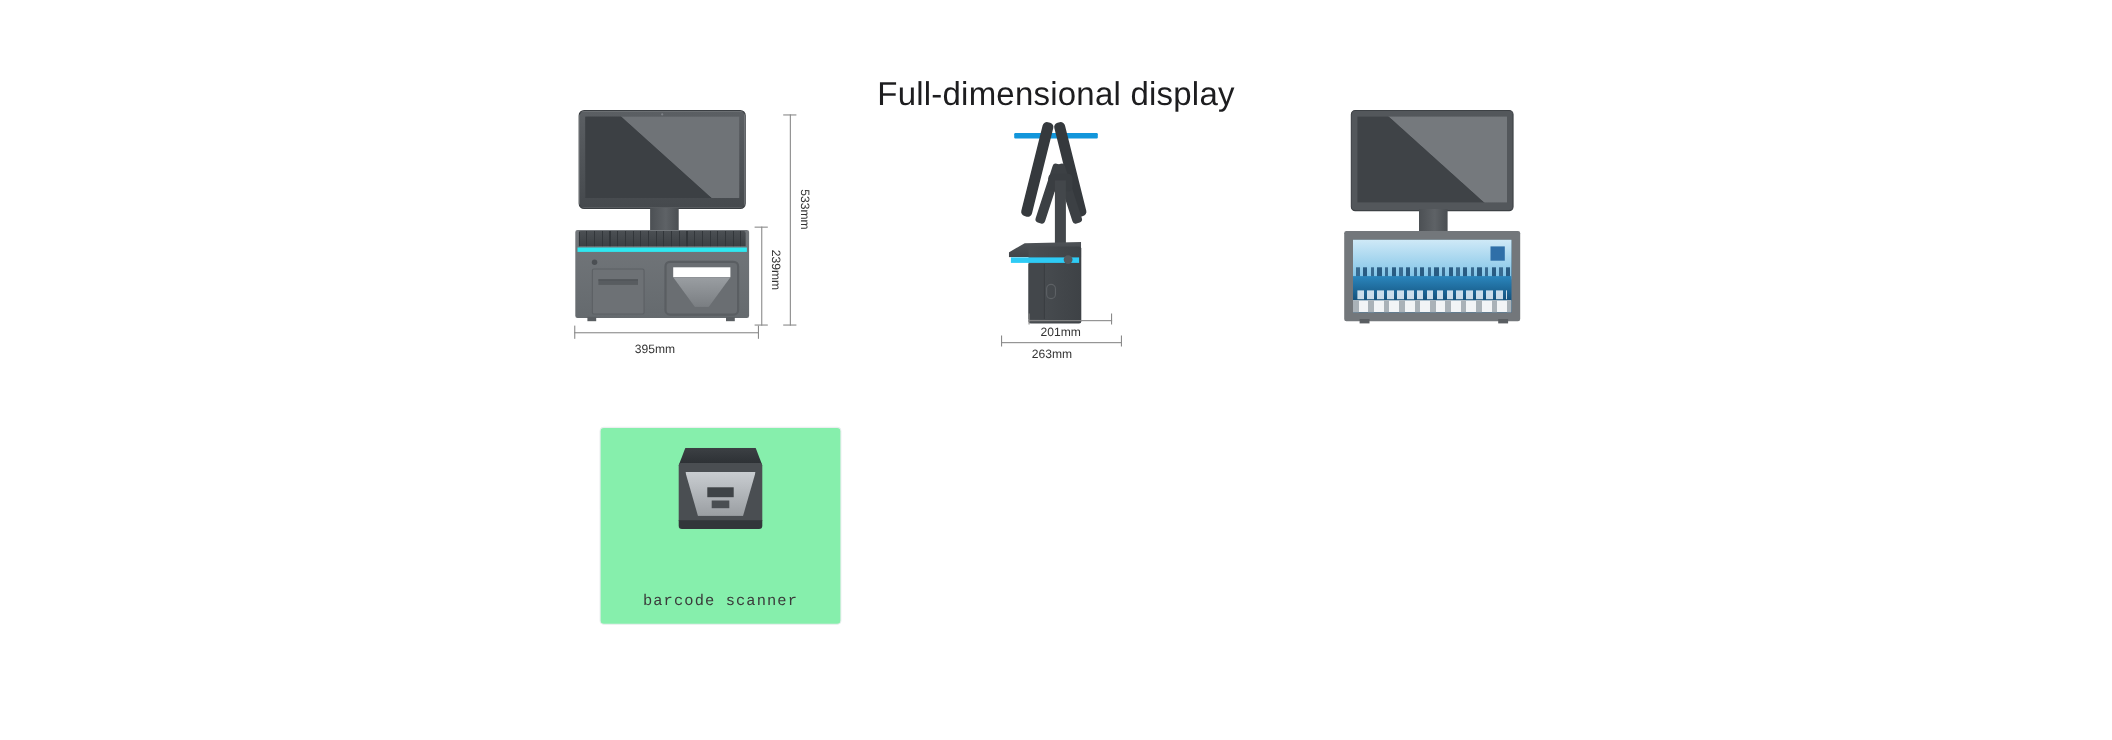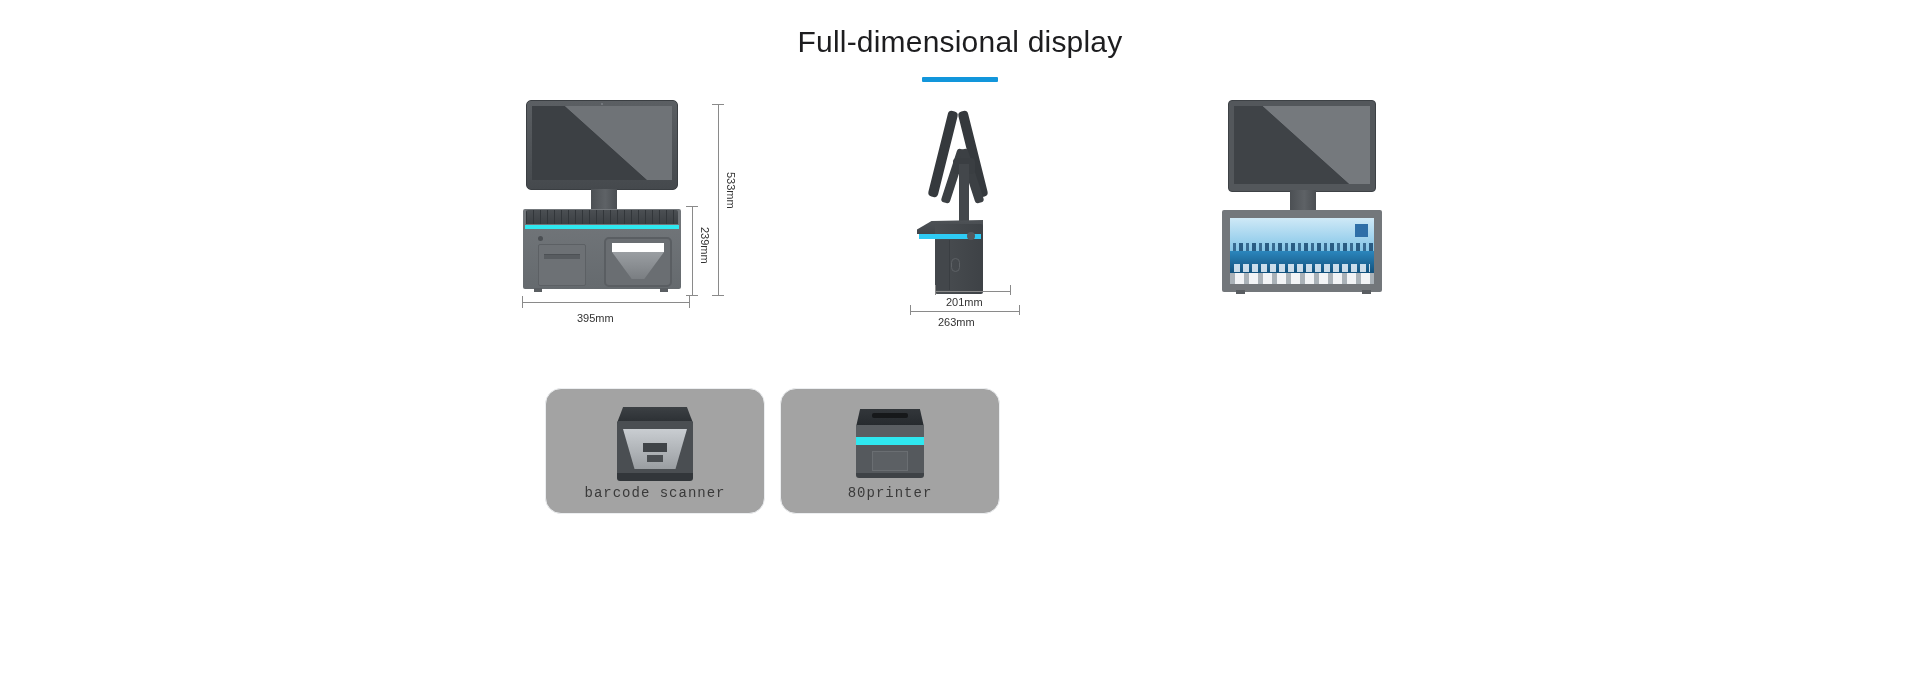--- a/index.html
+++ b/index.html
@@ -8,21 +8,21 @@
     background: #ffffff;
     font-family: "Liberation Sans", sans-serif;
     overflow: hidden;
   }
   .page { position: relative; width: 1920px; height: 673px; background: #fff; }
 
   
   .title-block { position: absolute; top: 22px; left: 0; width: 1920px; text-align: center; }
   .page-title {
     font-size: 30px; font-weight: 400; color: #1d1d1f;
-    letter-spacing: .2px; line-height: 40px;
+    letter-spacing: .2px; line-height: 40px; margin-top: 44px;
   }
   .title-rule {
     width: 76px; height: 5px; margin: 15px auto 0; border-radius: 1px;
     background: #1296db;
   }
 
   
   .views { position: absolute; top: 96px; left: 0; width: 1920px; height: 250px; }
   .view { position: absolute; }
 
@@ -176,22 +176,22 @@
   
   .optional-head {
     position: absolute; top: 365px; left: 0; width: 1920px; text-align: center;
     font-size: 17px; color: #1d1d1f;
   }
   .cards {
     position: absolute; top: 388px; left: 545px; width: 600px; height: 140px;
     display: flex; gap: 15px;
   }
   .card {
-    width: 220px; height: 126px; background: #a3a3a3;
-    border: 1px solid #eceef0; border-radius: 16px;
+    width: 220px; height: 180px; background: #86efac;
+    border: 1px solid #eceef0; border-radius: 4px;
     display: flex; flex-direction: column; align-items: center; justify-content: flex-end;
     padding-bottom: 12px; position: relative;
   }
   .card .art { position: absolute; top: 14px; left: 0; right: 0; height: 86px; }
   .card-label {
     font-family: "Liberation Mono", monospace; font-size: 14px; color: #3a3a3a;
     letter-spacing: 1px;
   }
 
   
@@ -342,29 +342,15 @@
           <div class="bs-win"></div>
           <div class="bs-blk"></div>
           <div class="bs-blk2"></div>
           <div class="bs-foot"></div>
         </div>
       </div>
       <div class="card-label">barcode scanner</div>
     </div>
 
 
-    <div class="card">
-      <div class="art">
-        <div class="pr">
-          <div class="pr-lid"></div>
-          <div class="pr-slot"></div>
-          <div class="pr-mid"></div>
-          <div class="pr-accent"></div>
-          <div class="pr-body"></div>
-          <div class="pr-panel"></div>
-          <div class="pr-foot"></div>
-        </div>
-      </div>
-      <div class="card-label">80printer</div>
-    </div>
 
   </div>
 </div>
 
 </body></html>

